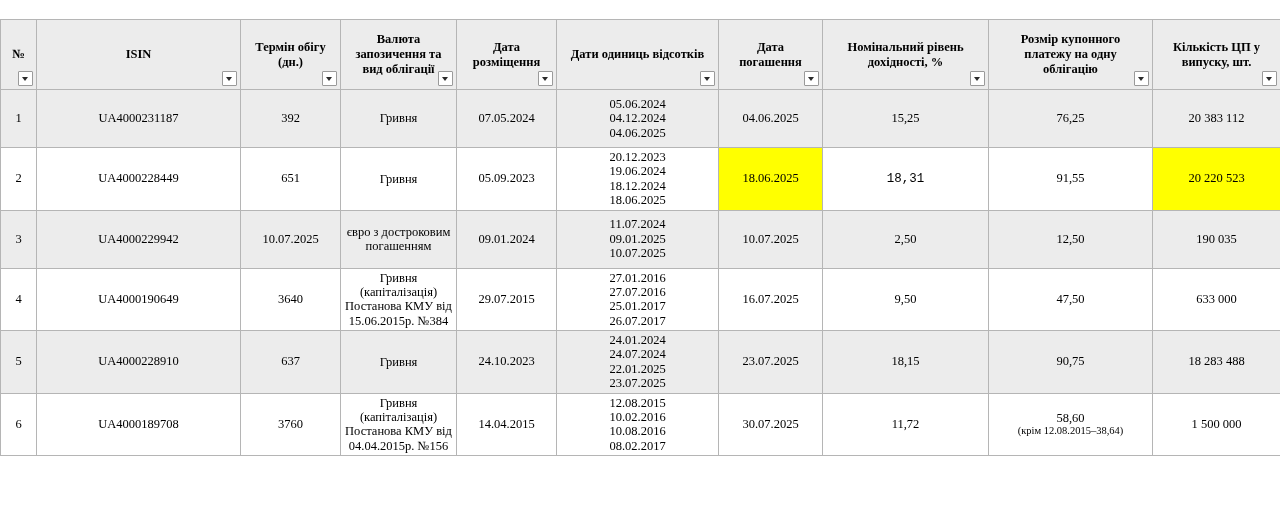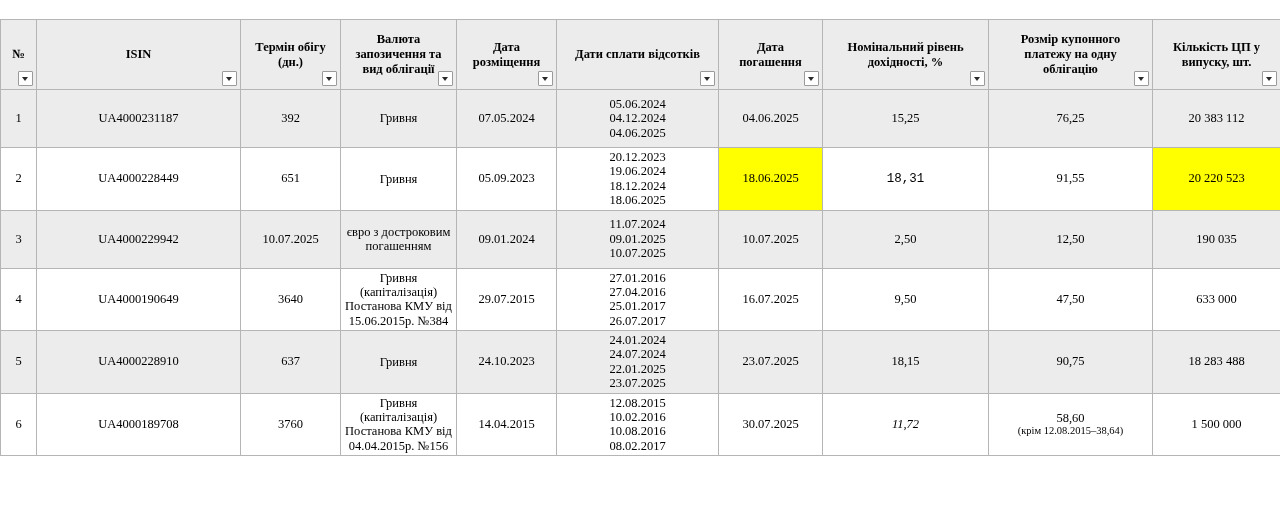--- a/index.html
+++ b/index.html
@@ -164,21 +164,21 @@
           <span class="hdr-text">запозичення та</span>
           <span class="hdr-text">вид облігації</span>
           <span class="filter-btn"></span>
         </th>
         <th>
           <span class="hdr-text">Дата</span>
           <span class="hdr-text">розміщення</span>
           <span class="filter-btn"></span>
         </th>
         <th>
-          <span class="hdr-text">Дати сплати відсотків</span>
+          <span class="hdr-text">Дати одиниць відсотків</span>
           <span class="filter-btn"></span>
         </th>
         <th>
           <span class="hdr-text">Дата</span>
           <span class="hdr-text">погашення</span>
           <span class="filter-btn"></span>
         </th>
         <th>
           <span class="hdr-text">Номінальний рівень</span>
           <span class="hdr-text">дохідності, %</span>
@@ -315,21 +315,21 @@
             <span style="display: block;">Гривня</span>
             <span style="display: block;">(капіталізація)</span>
             <span style="display: block;">Постанова КМУ від</span>
             <span style="display: block;">15.06.2015р. №384</span>
           </td>
           <td class="">
             <span style="display: block;">29.07.2015</span>
           </td>
           <td class="multi small">
             <span style="display: block;">27.01.2016</span>
-            <span style="display: block;">27.04.2016</span>
+            <span style="display: block;">27.07.2016</span>
             <span style="display: block;">25.01.2017</span>
             <span style="display: block;">26.07.2017</span>
           </td>
           <td class="">
             <span style="display: block;">16.07.2025</span>
           </td>
           <td class="">
             <span style="display: block;">9,50</span>
           </td>
           <td class="multi">
@@ -396,21 +396,21 @@
           <td class="multi small">
             <span style="display: block;">12.08.2015</span>
             <span style="display: block;">10.02.2016</span>
             <span style="display: block;">10.08.2016</span>
             <span style="display: block;">08.02.2017</span>
           </td>
           <td class="">
             <span style="display: block;">30.07.2025</span>
           </td>
           <td class="">
-            <span style="display: block; font-style: italic;">11,72</span>
+            <span style="display: block;">11,72</span>
           </td>
           <td class="multi">
             <span style="display: block;">58,60</span>
             <span style="display: block; font-size: 10.5px;">(крім 12.08.2015–38,64)</span>
           </td>
           <td class="">
             <span style="display: block;">1 500 000</span>
           </td>
         </tr>
       </tbody>

